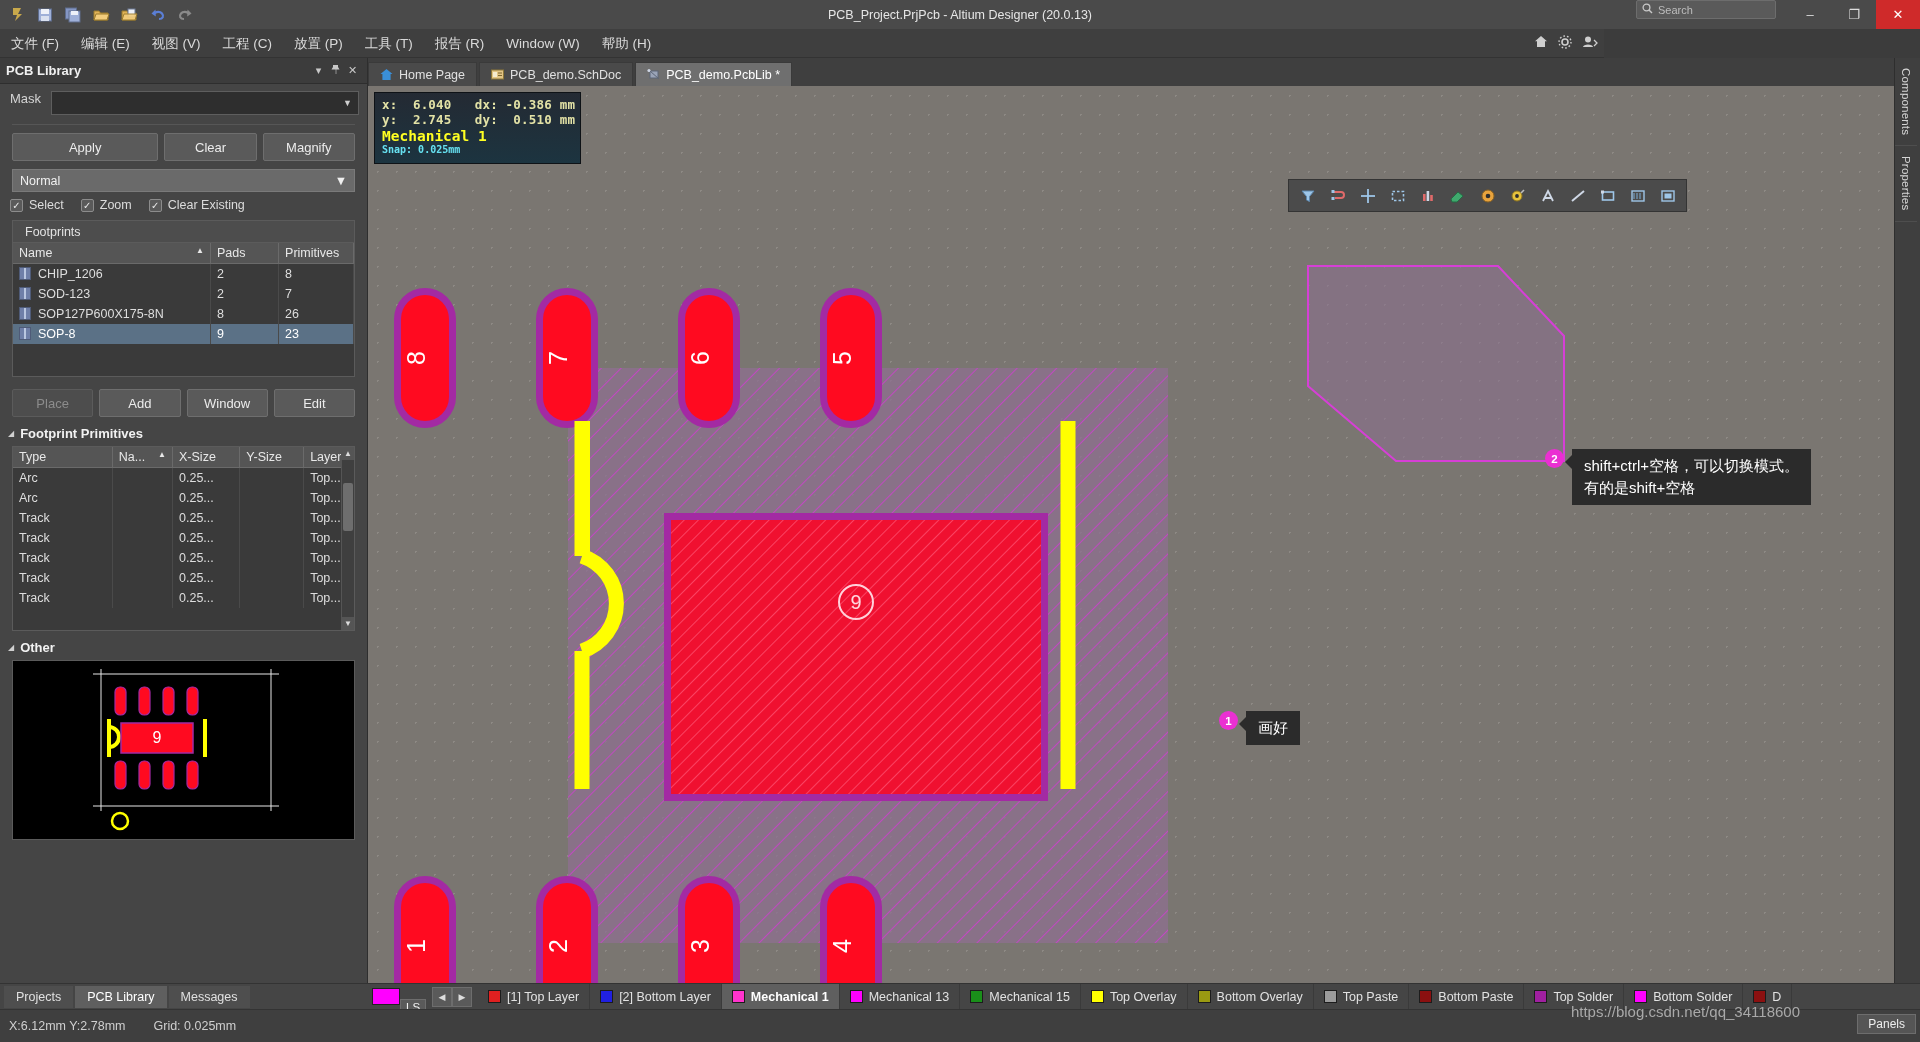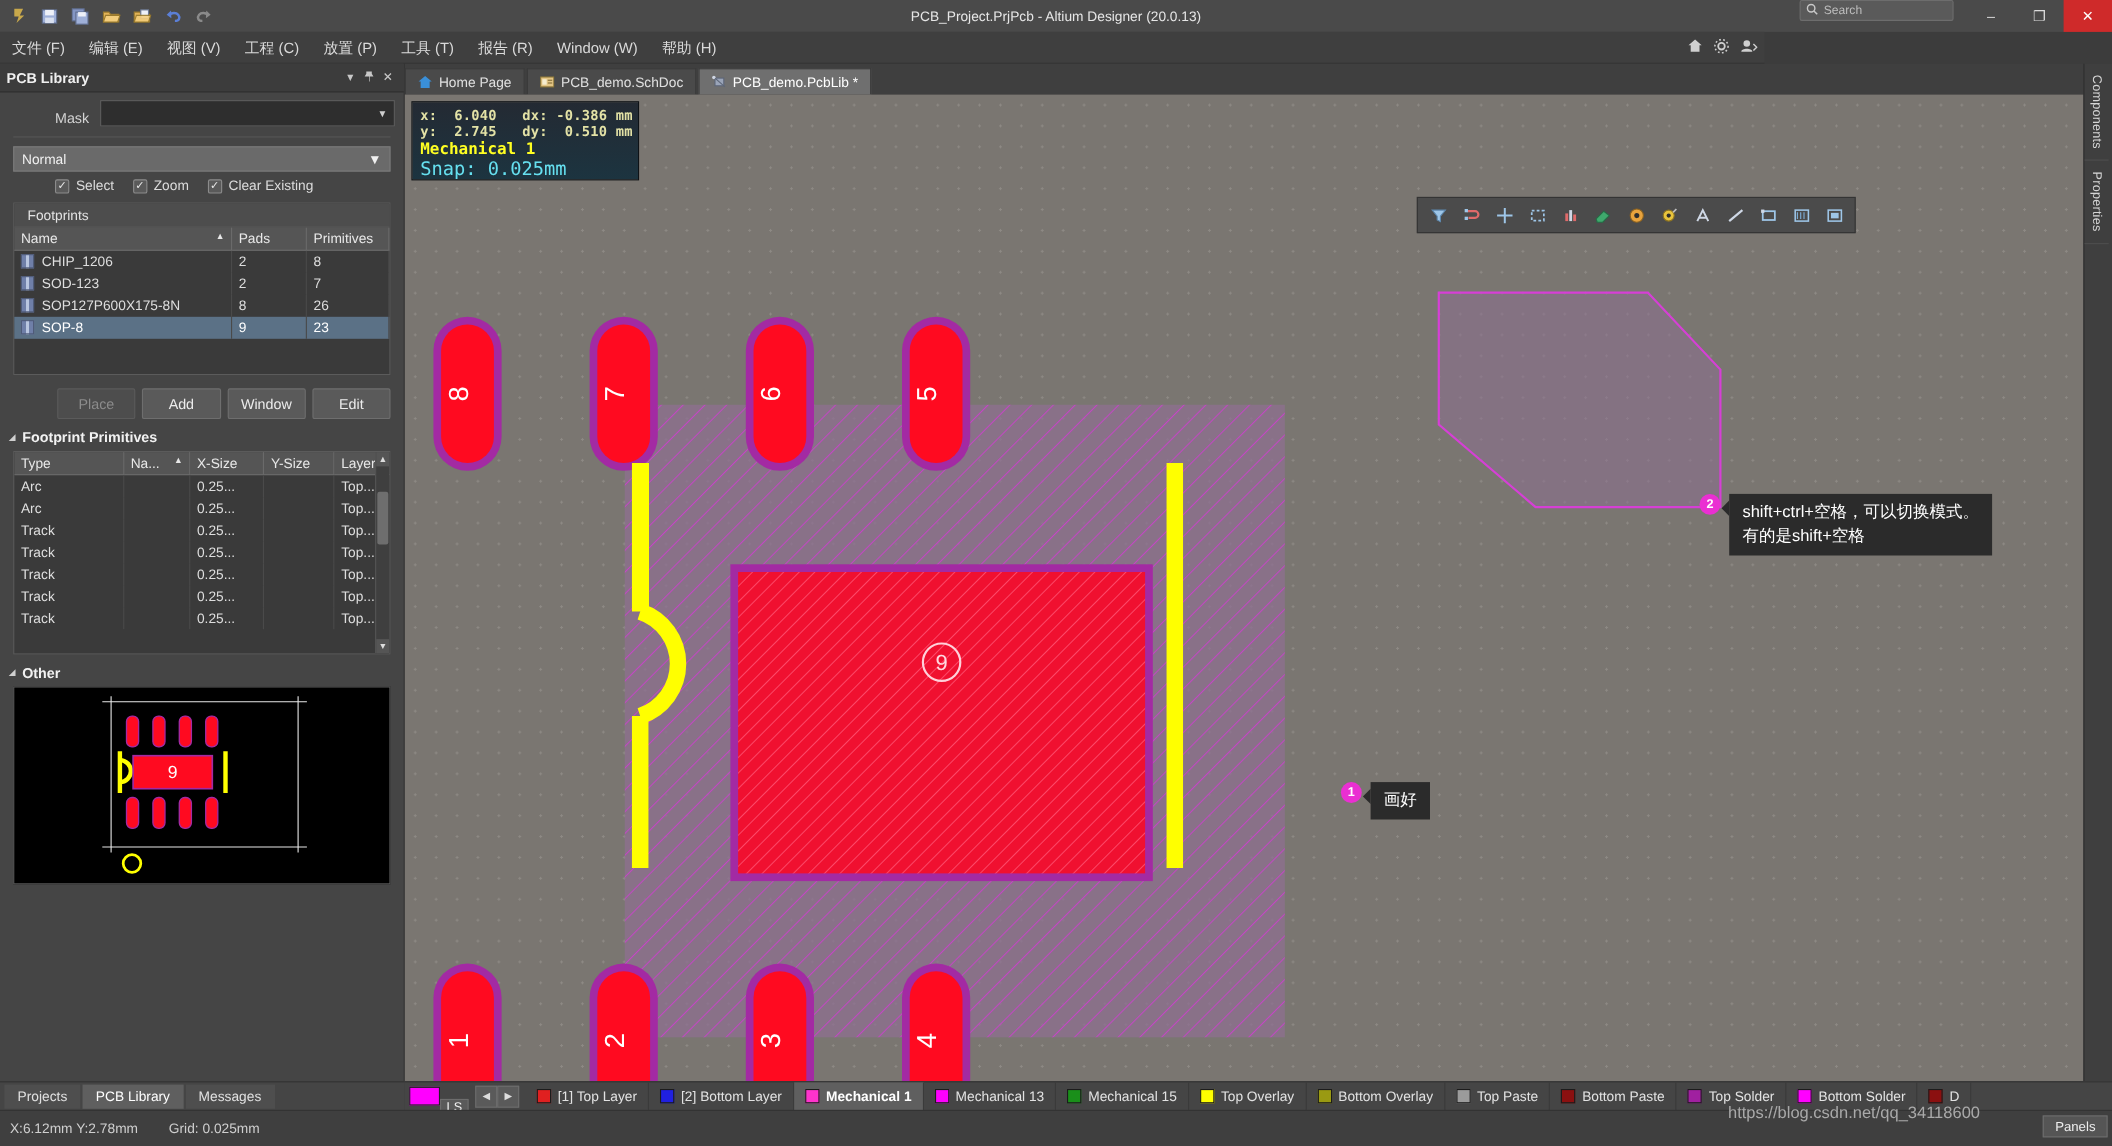--- a/index.html
+++ b/index.html
@@ -29,21 +29,21 @@
   .menu-right { position:absolute; right:6px; display:flex; align-items:center; gap:10px;
     font-size:13px; color:#cfcfcf; }
 
   
   .panel { position:absolute; left:0; top:58px; width:368px; height:925px;
     background:#454545; border-right:1px solid #2e2e2e; }
   .panel-head { height:26px; background:#3c3c3c; display:flex; align-items:center;
     padding:0 6px; border-bottom:1px solid #2e2e2e; }
   .panel-head .ttl { font-size:13px; font-weight:bold; color:#f0f0f0; flex:1; }
   .panel-head .hbtn { width:17px; text-align:center; font-size:11px; color:#c8c8c8; }
-  .row { display:flex; align-items:flex-end;margin-left:40px; }
+  .row { display:flex; align-items:flex-start; }
   .mask-row { padding:7px 8px 4px 10px; gap:10px; }
   .mask-lbl { font-size:13px; color:#d4d4d4; }
   .combo { height:24px; background:#2e2e2e; border:1px solid #5e5e5e; display:flex;
     align-items:center; justify-content:flex-end; padding:0 6px; color:#d6d6d6; font-size:12.5px;}
   .combo .cv { flex:1; text-align:left; }
   .combo .car { font-size:9px; color:#cfcfcf; }
   .hsep { height:1px; background:#565656; margin:5px 12px 0 12px; }
   .btnrow { padding:8px 12px 0 12px; gap:6px; }
   .btn { height:28px; background:#5a5a5a; border:1px solid #6e6e6e; border-radius:2px;
     color:#ececec; font-size:13px; display:flex; align-items:center; justify-content:center; }
@@ -102,21 +102,21 @@
   .dots { position:absolute; inset:0;
     background-image:radial-gradient(#8d8984 1px, transparent 1px);
     background-size:19px 19px; }
 
   .coordbox { position:absolute; left:6px; top:6px; width:207px; height:72px;
     background:linear-gradient(180deg,#242a33,#1c3440); border:1px solid #0e1216;
     font-family:"DejaVu Sans Mono","Liberation Mono",monospace; padding:4px 7px; }
   .coordbox .l1,.coordbox .l2 { font-size:12.5px; font-weight:bold; color:#e3e2a6;
     letter-spacing:0.2px; white-space:pre; }
   .coordbox .mech { font-size:14.5px; font-weight:bold; color:#ffff22; margin-top:1px; }
-  .coordbox .snap { font-size:17px; font-weight:normal; color:#66e0f0; }
+  .coordbox .snap { font-size:10px; font-weight:bold; color:#66e0f0; }
 
   .ctoolbar { position:absolute; left:920px; top:93px; height:33px; background:#4b4b4b;
     border:1px solid #343434; display:flex; align-items:center; padding:0 5px; gap:3px; }
   .ctb { width:27px; height:26px; display:flex; align-items:center; justify-content:center; }
 
   
   svg.fp { position:absolute; left:0; top:0; width:1552px; height:897px; }
 
   
   .anno { position:absolute; display:flex; align-items:flex-start; }
@@ -278,20 +278,25 @@
 
     <div class="row mask-row">
       <div class="mask-lbl">Mask</div>
       <div class="combo" style="flex:1;">
         <span class="cv"></span>
         <span class="car">▼</span>
       </div>
     </div>
     <div class="hsep"></div>
 
+    <div class="row btnrow">
+      <div class="btn wide">Apply</div>
+      <div class="btn norm">Clear</div>
+      <div class="btn norm">Magnify</div>
+    </div>
 
     <div class="normalsel">
       <span>Normal</span>
       <span class="car">▼</span>
     </div>
 
     <div class="row chkrow">
       <div class="chk">
         <span class="cbox">✓</span>
         <span>Select</span>

